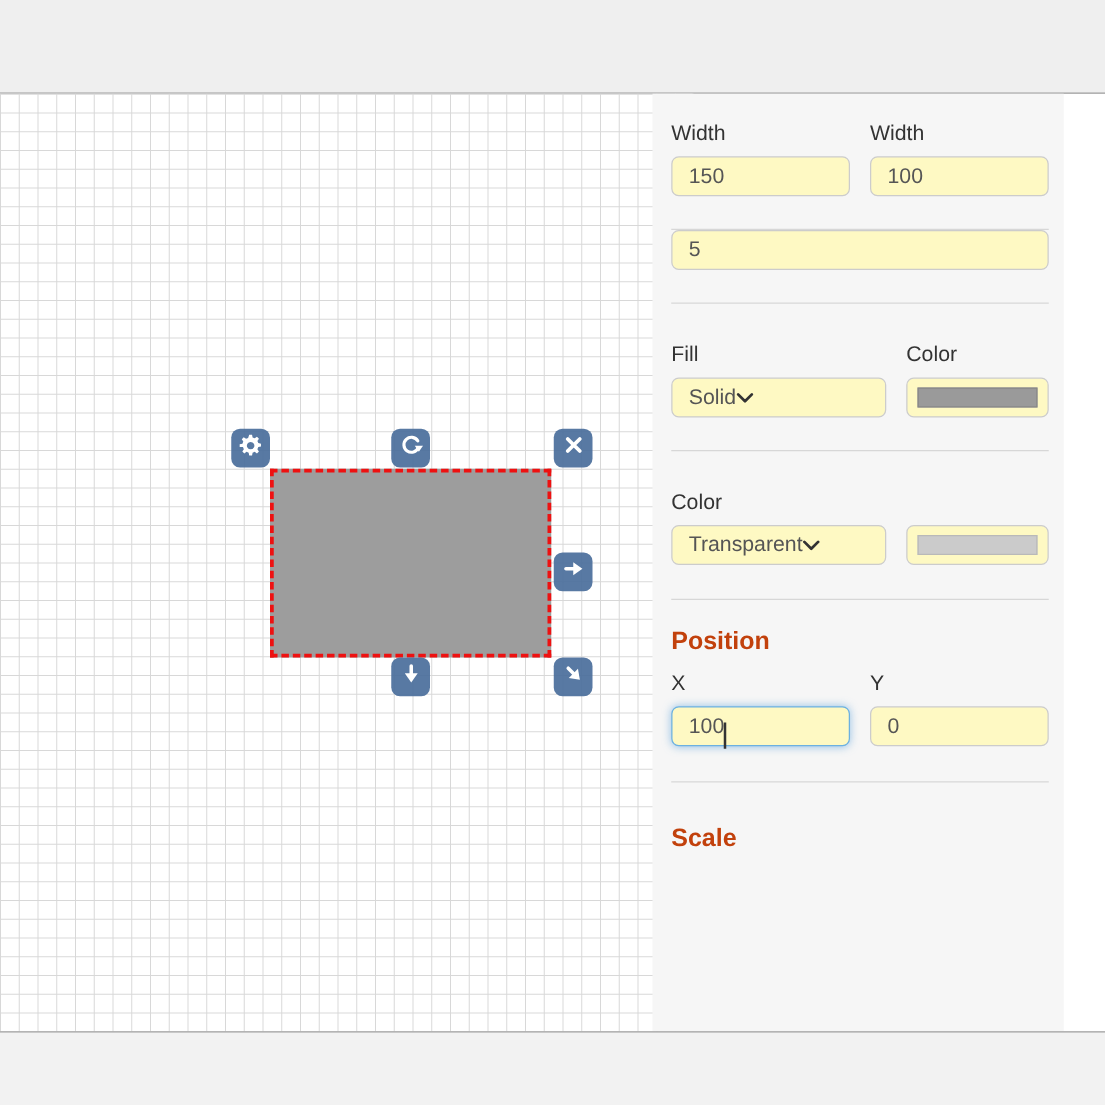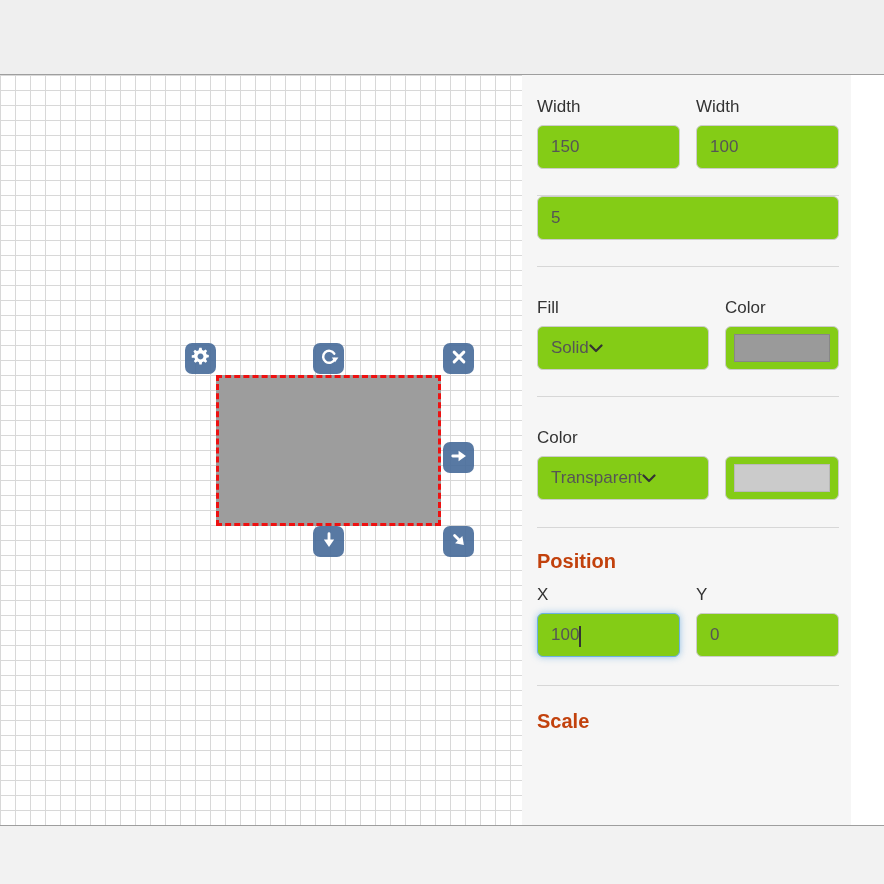--- a/index.html
+++ b/index.html
@@ -41,21 +41,21 @@
   .panel { position:absolute; left:522px; top:75px; width:329px; height:750px;
            background:#f6f6f6; padding:0 12px 0 15px; overflow:hidden; }
 
   .sep { border:0; border-top:1px solid #d7d7d7; }
 
   .field-label { font-size:17px; color:#333; margin-bottom:8px; }
   .two-col { display:grid; grid-template-columns:1fr 1fr; column-gap:16px; }
   .fill-col { display:grid; grid-template-columns:172px 1fr; column-gap:16px; }
 
   .tb, .selectbox, .swatchbox {
-        width:100%; height:44px; background:#84cc16;
+        width:100%; height:32px; background:#fef9c3;
         border:1px solid #ccc; border-radius:6px; }
   .tb { font-family:"Liberation Sans", sans-serif; font-size:17px; color:#555;
         padding:0 13px; outline:none; }
   .tb.focused { border-color:#6cb1e1;
         box-shadow:0 0 7px rgba(97,164,220,0.65); }
   .input-wrap { position:relative; }
   .caret { position:absolute; left:42px; top:13px; width:1.5px; height:21px;
            background:#333; }
 
   .selectbox { display:flex; align-items:center; justify-content:flex-start;
@@ -63,21 +63,21 @@
 
   .swatchbox { padding:7px 8px; cursor:pointer; }
   .swatch { width:100%; height:100%; border:1px solid #878787; }
   .swatch.light { border-color:#b9b9b9; }
 
   .section-heading { font-size:20px; font-weight:bold; color:#c2410c; }
 
   
   .mt22 { margin-top:22px; }  .mt31 { margin-top:31px; }
   .mt26 { margin-top:26px; }  .mt27 { margin-top:27px; }
-  .mt12 { margin-top:12px; }  .mt24 { margin-top:24px; }
+  .mt12 { margin-top:12px; }  .mt24 { margin-top:34px; }
   .mt28 { margin-top:28px; }
 </style>
 </head>
 <body>
 
 <div class="topbar"></div>
 
 <div class="canvas">
 
   <div class="shape"></div>

